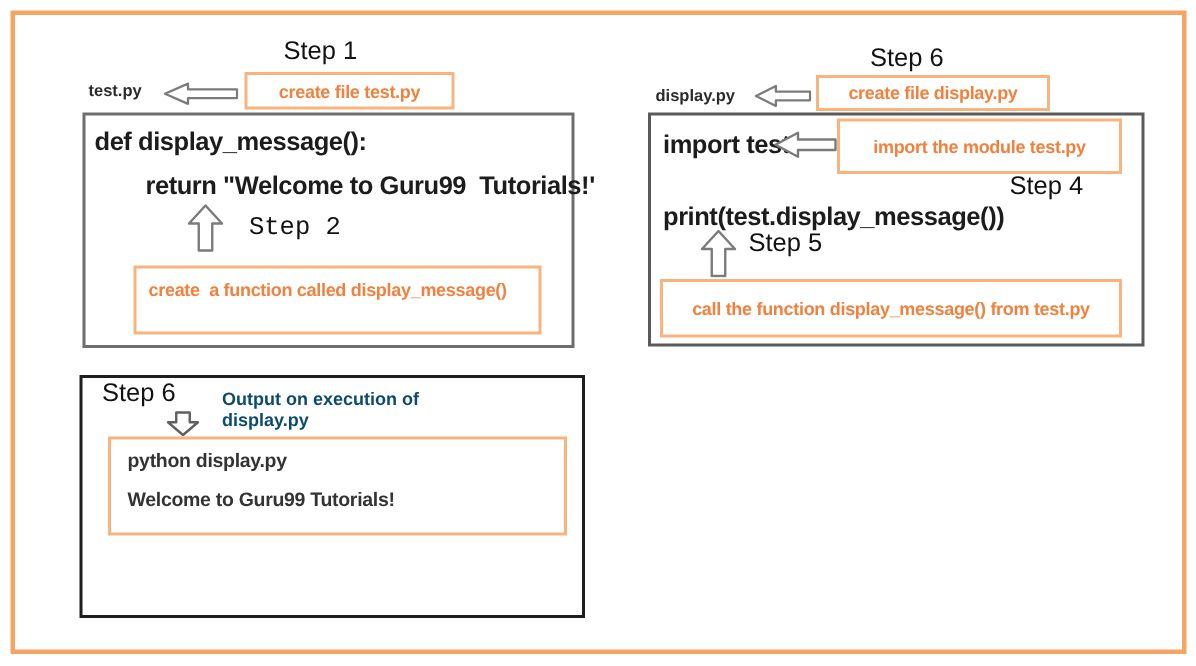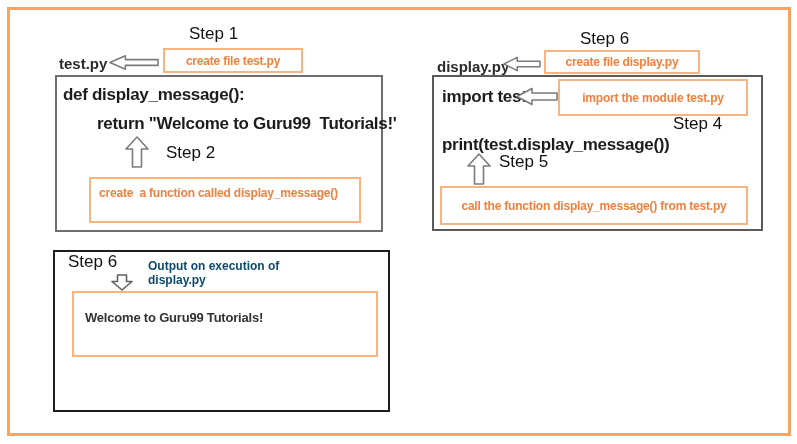--- a/index.html
+++ b/index.html
@@ -25,21 +25,21 @@
 
   .step-heading {
     font-size: 17px;
     font-weight: 400;
     color: #121212;
     letter-spacing: 0px;
     white-space: pre;
   }
 
   .file-label {
-    font-size: 15px;
+    font-size: 11px;
     font-weight: 700;
     color: #2b2b2b;
     white-space: pre;
   }
 
   .code-text {
     font-size: 17px;
     font-weight: 700;
     color: #1c1c1c;
     letter-spacing: -0.3px;
@@ -122,21 +122,21 @@
   <div class="abs code-text" style="left:63px; top:85px;">def display_message():</div>
 
   <div class="abs code-text" style="left:97px; top:114px;">return "Welcome to Guru99  Tutorials!'</div>
 
   <div class="abs" style="left:125px; top:136px;">
     <svg width="24" height="32" viewBox="0 0 24 32">
       <polygon points="12,1 23,13 16.5,13 16.5,31 7.5,31 7.5,13 1,13" fill="#ffffff" stroke="#7B7B7B" stroke-width="1.6" stroke-linejoin="round"></polygon>
     </svg>
   </div>
 
-  <div class="abs step-heading" style="left:166px; top:143px;">Step 2</div>
+  <div class="abs step-heading" style="left:166px; top:143px;font-family:Liberation Mono, monospace;">Step 2</div>
 
   <div class="abs orange-note-box note-left" style="left:89px; top:177px; width:268px; height:42px;">
     <span class="orange-note-text" style="margin:7px 0 0 8px;">create  a function called display_message()</span>
   </div>
 
   <div class="abs step-heading" style="left:580px; top:29px;">Step 6</div>
 
   <div class="abs file-label" style="left:437px; top:58px;">display.py</div>
 
   <div class="abs" style="left:503px; top:56px;">
@@ -186,17 +186,18 @@
   <div class="abs" style="left:111px; top:274px;">
     <svg width="22" height="17" viewBox="0 0 22 17">
       <polygon points="11,16 1,7.5 6.5,7.5 6.5,1 15.5,1 15.5,7.5 21,7.5" fill="#ffffff" stroke="#606060" stroke-width="1.6" stroke-linejoin="round"></polygon>
     </svg>
   </div>
 
   <div class="abs caption-orange" style="left:148px; top:259px; width:138px;">Output on execution of display.py</div>
 
   <div class="abs orange-note-box note-left" style="left:72px; top:291px; width:302px; height:62px;">
     <div style="margin:6px 0 0 11px;">
+      <div class="output-text">python display.py</div>
       <div class="output-text" style="margin-top:11px;">Welcome to Guru99 Tutorials!</div>
     </div>
   </div>
 
 </div>
 
 </body></html>

